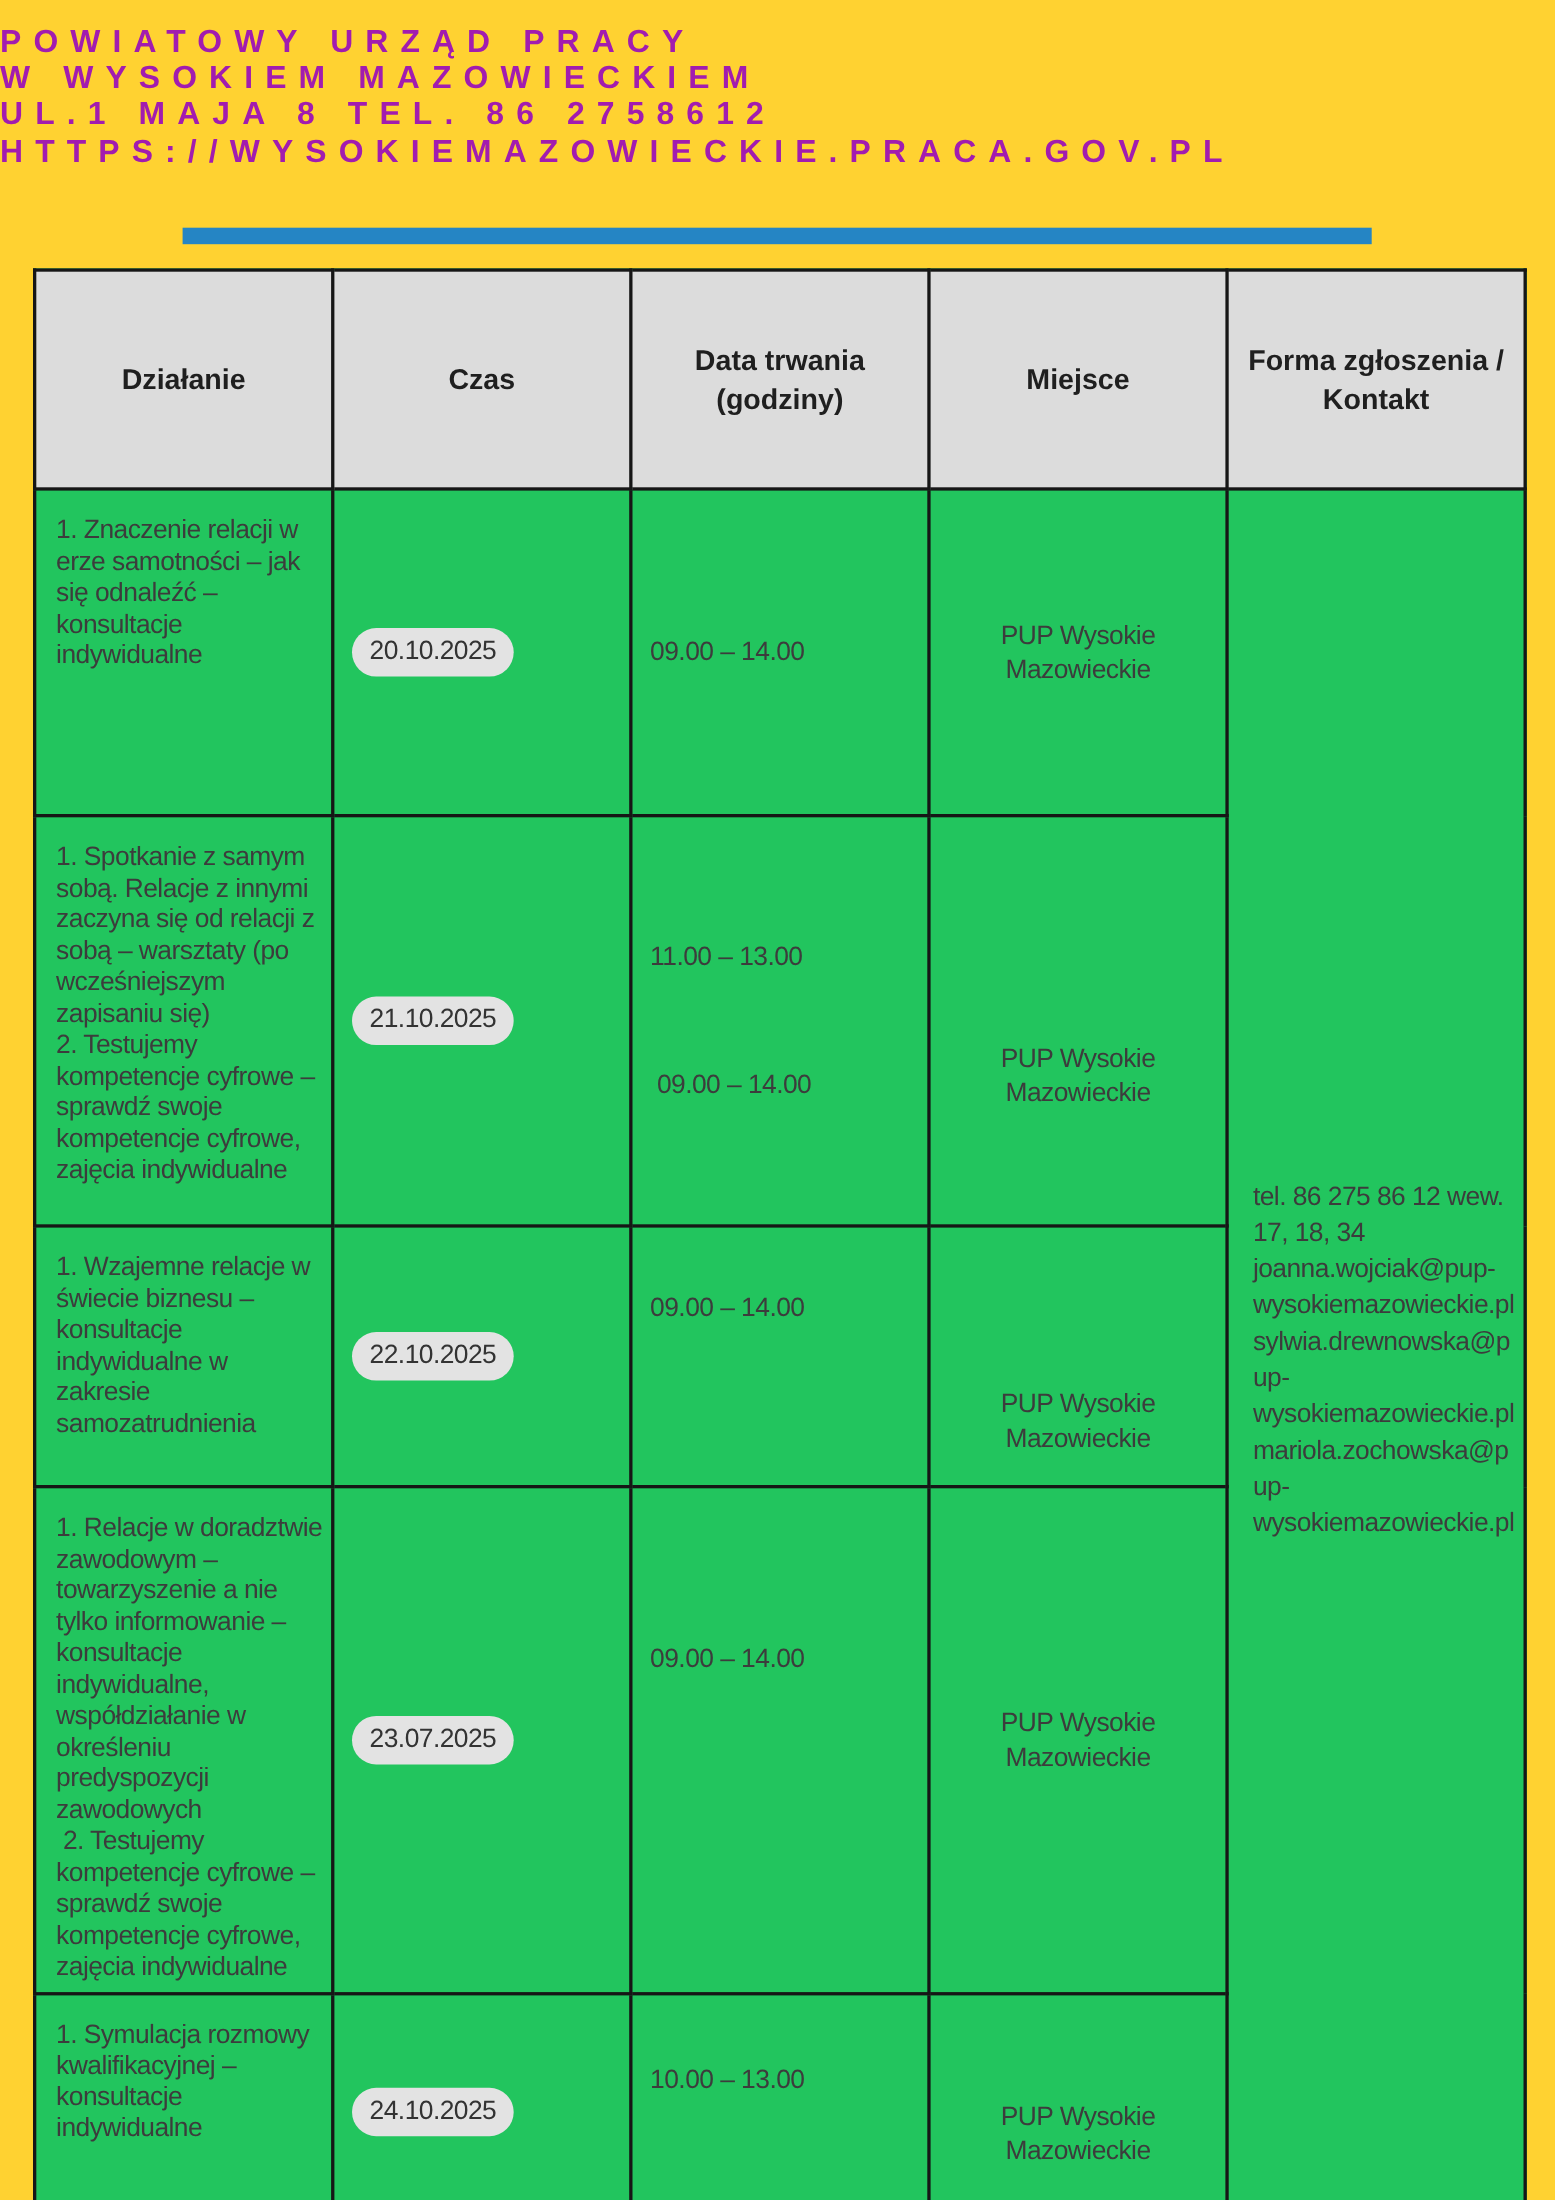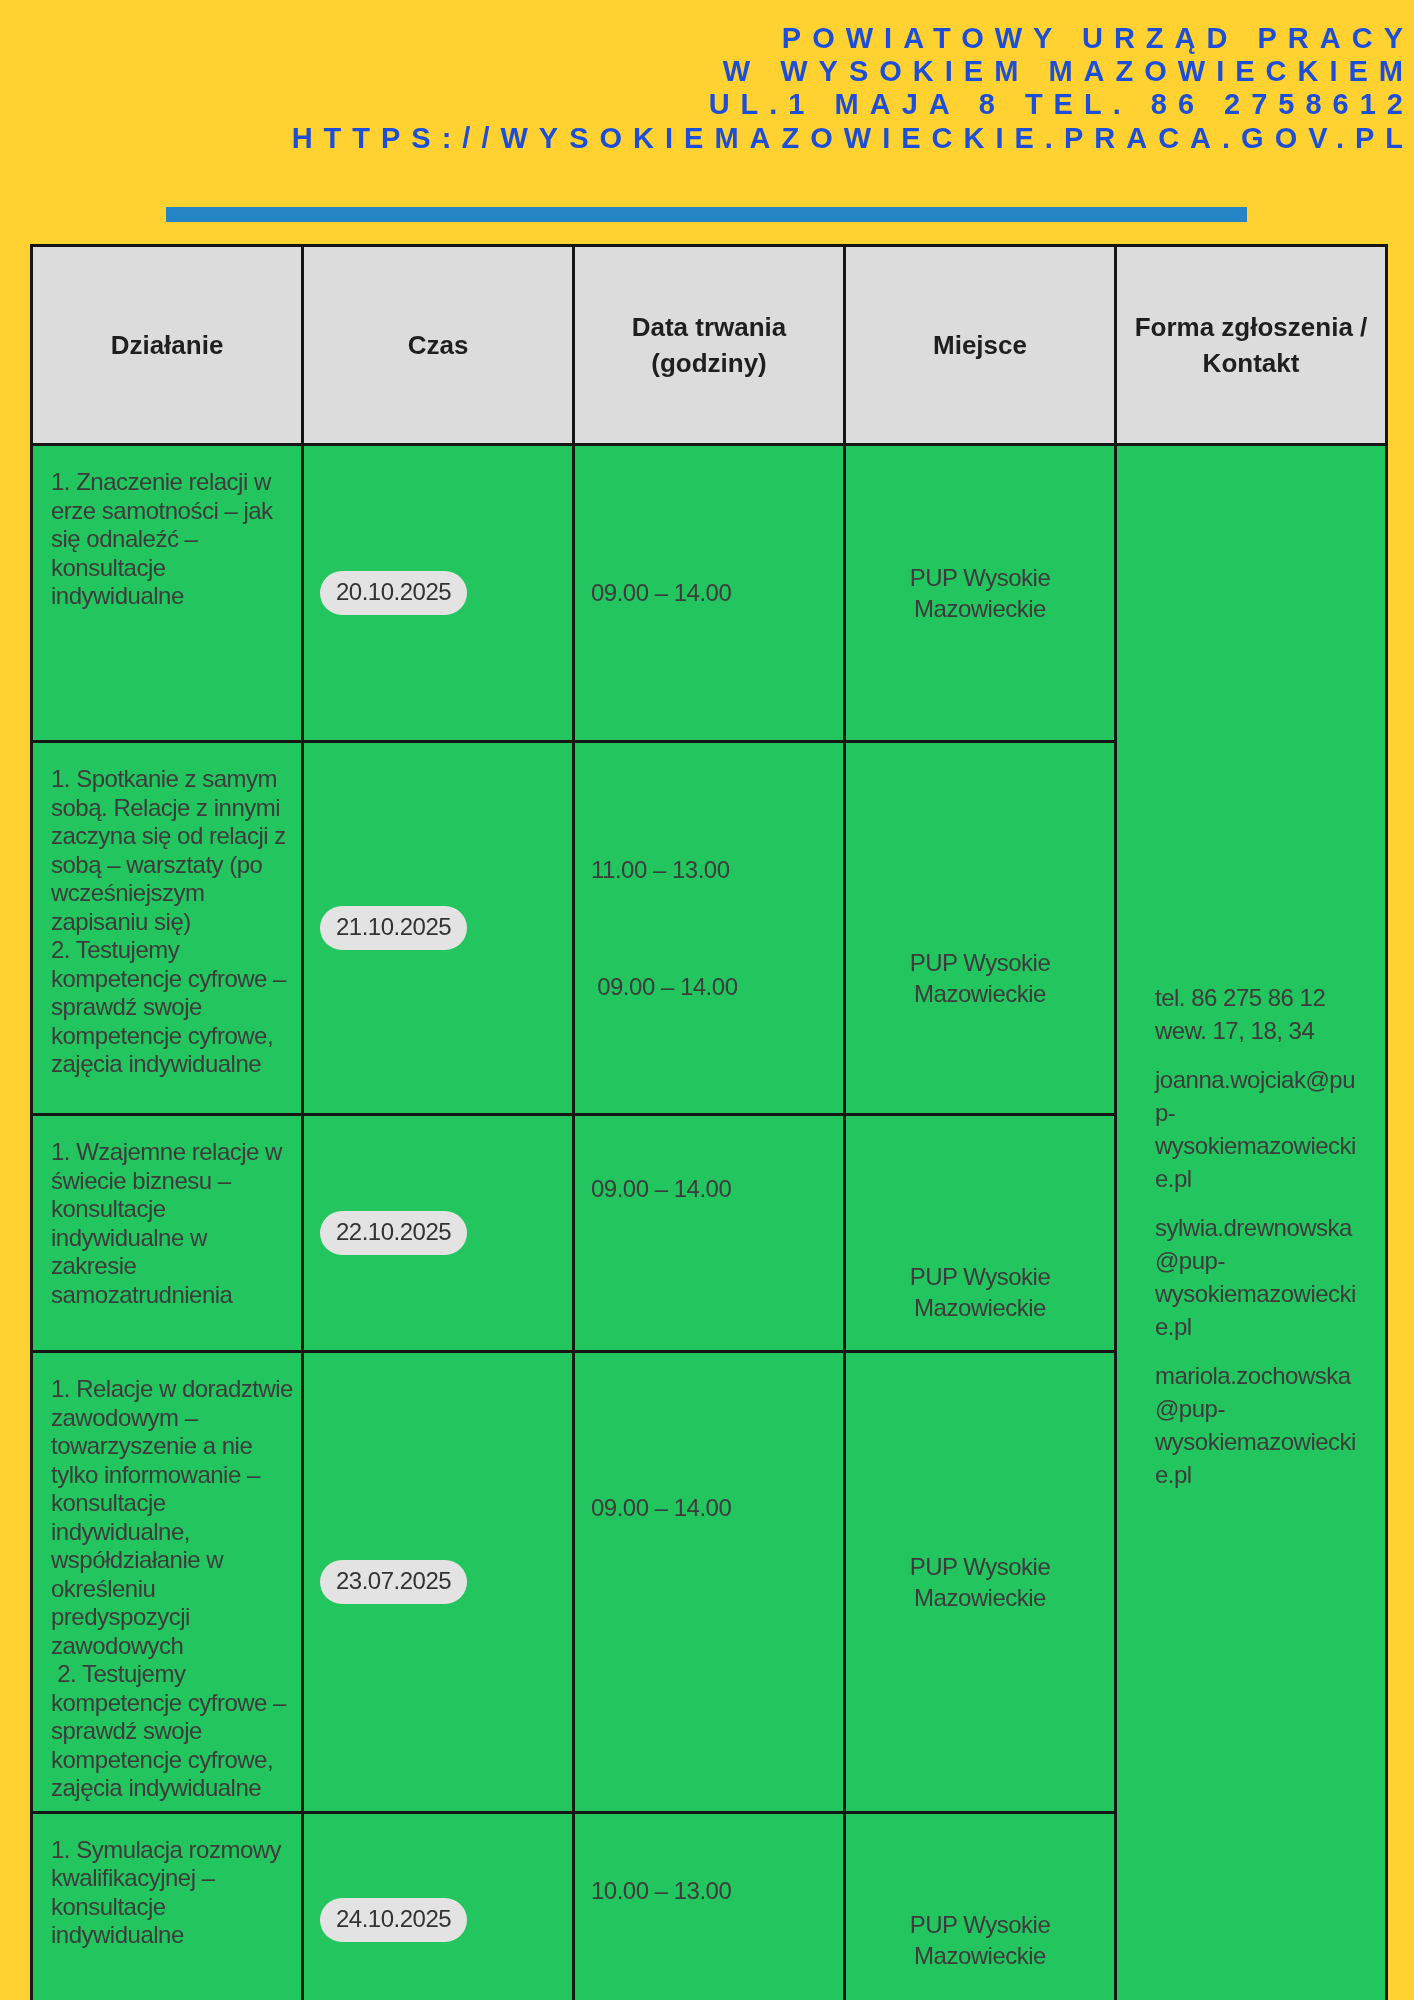--- a/index.html
+++ b/index.html
@@ -9,22 +9,22 @@
     height: 2000px;
     background: #ffd231;
     font-family: "Liberation Sans", "DejaVu Sans", sans-serif;
     overflow: hidden;
   }
   
   .top-header {
     position: absolute;
     top: 22px; left: 0;
     width: 100%;
-    text-align: right;
-    color: #1d4ed8;
+    text-align: left;
+    color: #a21caf;
     font-weight: bold;
   }
   .hline {
     font-size: 29px;
     line-height: 33px;
     letter-spacing: 11px;
     white-space: nowrap;
   }
   .hline-url { margin-top: 1px; }
   .blue-bar {
@@ -107,21 +107,21 @@
   tr.r3 td.c-place { padding-top: 118px; }
   tr.r5 td.c-place { padding-top: 40px; }
   
   td.c-contact {
     vertical-align: middle;
     padding: 0 6px 0 22px;
     line-height: 33px;
     overflow-wrap: break-word;
     word-break: break-word;
   }
-  .contact-line { margin: 16px; }
+  .contact-line { margin: 0; }
 </style>
 </head>
 <body>
 
 <div class="page">
 
   <div class="top-header">
     <div class="hline">POWIATOWY URZĄD PRACY</div>
     <div class="hline">W WYSOKIEM MAZOWIECKIEM</div>
     <div class="hline">UL.1 MAJA 8 TEL. 86 2758612</div>

